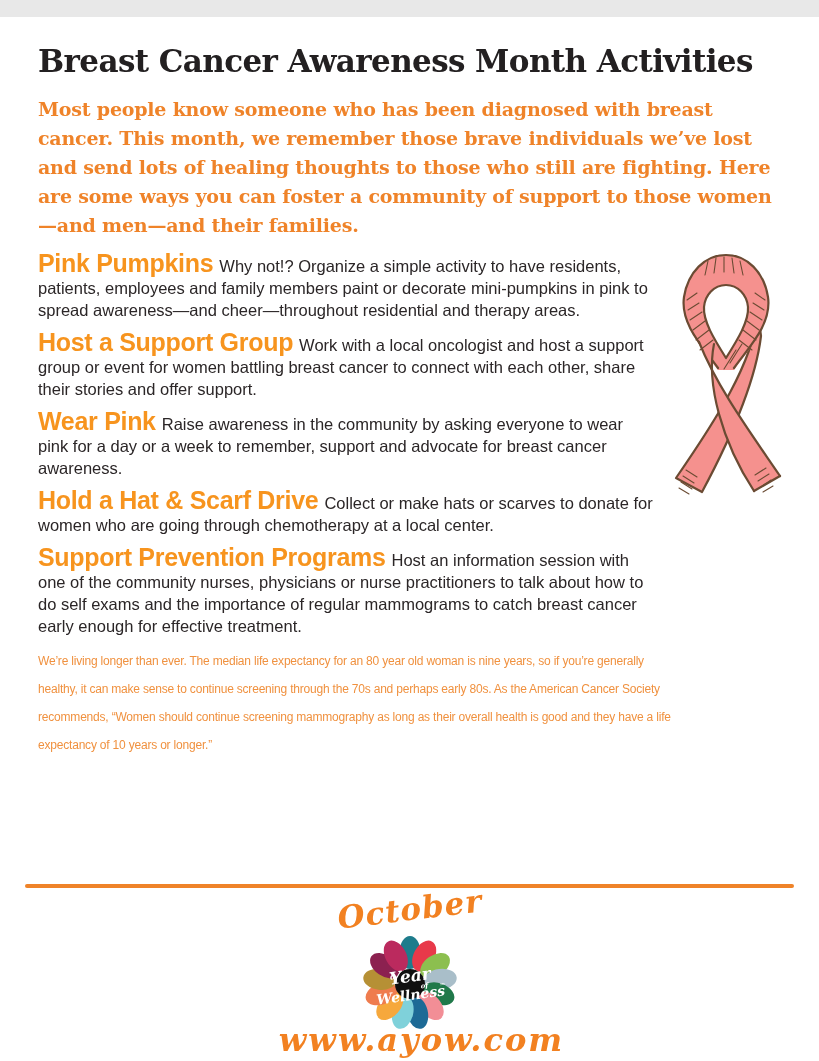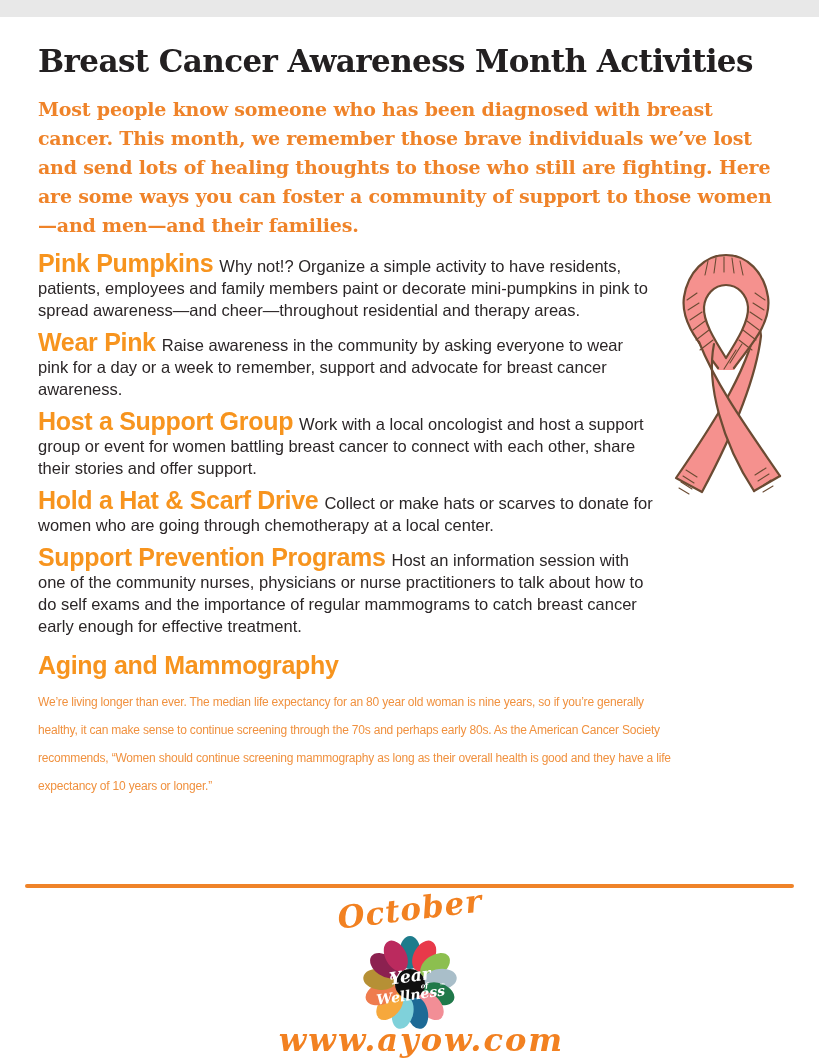--- a/index.html
+++ b/index.html
@@ -133,34 +133,33 @@
 
     <h1 class="title">Breast Cancer Awareness Month Activities</h1>
 
     <p class="intro">Most people know someone who has been diagnosed with breast cancer. This month, we remember those brave individuals we’ve lost and send lots of healing thoughts to those who still are fighting. Here are some ways you can foster a community of support to those women—and men—and their families.</p>
 
     <div class="sections">
       <p class="sec">
         <span class="sec-h">Pink Pumpkins</span><span class="sec-b">Why not!? Organize a simple activity to have residents, patients, employees and family members paint or decorate mini-pumpkins in pink to spread awareness—and cheer—throughout residential and therapy areas.</span>
       </p>
       <p class="sec">
+        <span class="sec-h">Host a Support Group</span><span class="sec-b">Work with a local oncologist and host a support group or event for women battling breast cancer to connect with each other, share their stories and offer support.</span>
+      </p>
+      <p class="sec">
         <span class="sec-h">Wear Pink</span><span class="sec-b">Raise awareness in the community by asking everyone to wear pink for a day or a week to remember, support and advocate for breast cancer awareness.</span>
       </p>
       <p class="sec">
-        <span class="sec-h">Host a Support Group</span><span class="sec-b">Work with a local oncologist and host a support group or event for women battling breast cancer to connect with each other, share their stories and offer support.</span>
-      </p>
-      <p class="sec">
         <span class="sec-h">Hold a Hat &amp; Scarf Drive</span><span class="sec-b">Collect or make hats or scarves to donate for women who are going through chemotherapy at a local center.</span>
       </p>
       <p class="sec">
         <span class="sec-h">Support Prevention Programs</span><span class="sec-b">Host an information session with one of the community nurses, physicians or nurse practitioners to talk about how to do self exams and the importance of regular mammograms to catch breast cancer early enough for effective treatment.</span>
       </p>
     </div>
 
-    <h2 class="aging-h">Aging and Mammography</h2>
     <p class="aging-b">We’re living longer than ever. The median life expectancy for an 80 year old woman is nine years, so if you’re generally healthy, it can make sense to continue screening through the 70s and perhaps early 80s. As the American Cancer Society recommends, “Women should continue screening mammography as long as their overall health is good and they have a life expectancy of 10 years or longer.”</p>
   </div>
 
   <svg class="ribbon" viewBox="0 0 128 252" aria-hidden="true">
 
     <path class="ribbon-filled-stroked" d="M96,62 C90,112 54,168 14,226 L40,240 C70,184 94,126 99,84 Z"></path>
 
     <path class="ribbon-fill" fill-rule="evenodd" d="M64,3 C43,3 26,20 22,45 C18,72 40,96 56,118 L72,118 C88,96 110,72 106,45 C102,20 85,3 64,3 Z
          M64,33 C52,33 43,43 42,55 C41,69 52,87 64,106 C76,87 87,69 86,55 C85,43 76,33 64,33 Z"></path>
 

